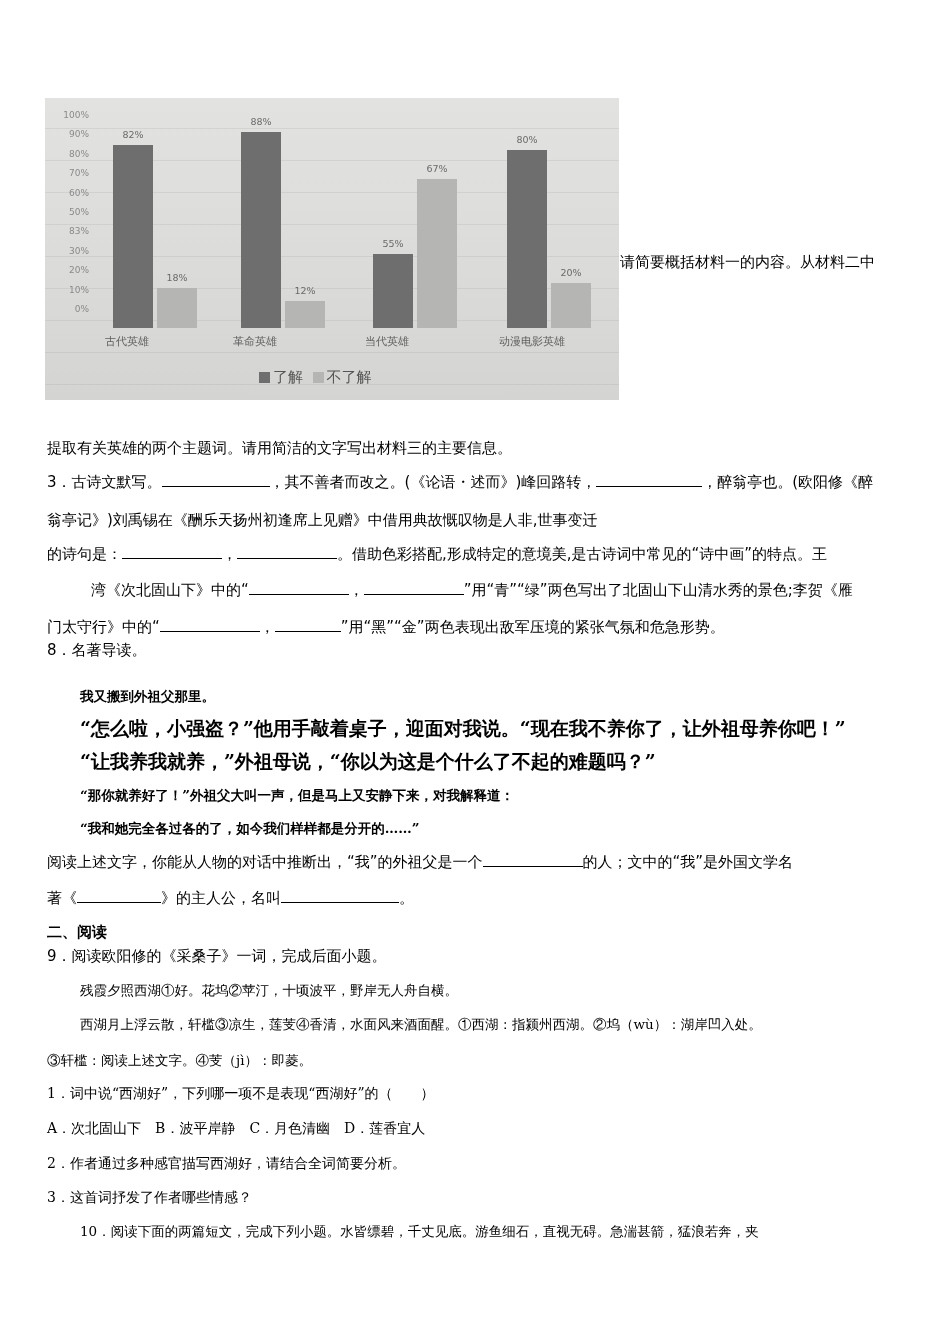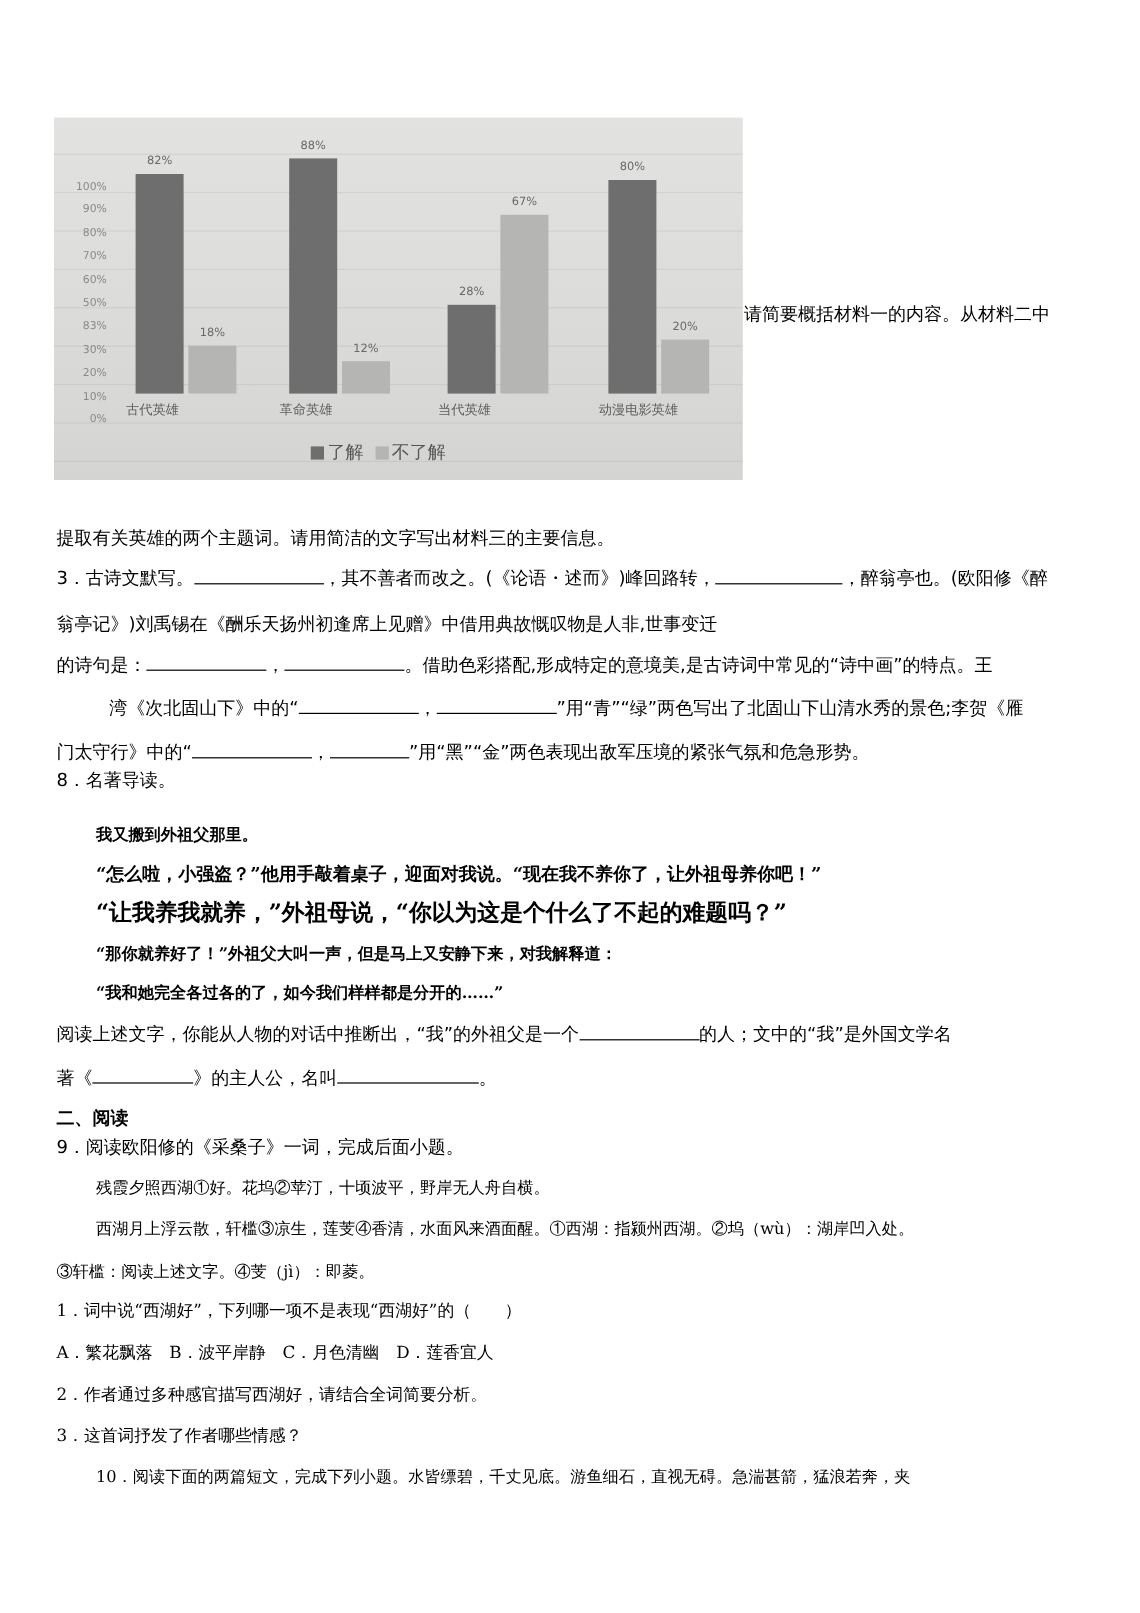--- a/index.html
+++ b/index.html
@@ -8,21 +8,21 @@
   .abs { position:absolute; white-space:nowrap; }
   .line { position:absolute; left:47px; font-size:15px; line-height:20px; white-space:nowrap; }
   .bold { font-weight:bold; }
   .serif { font-family:"DejaVu Serif", serif; }
   .blank { display:inline-block; border-bottom:1px solid #000; height:14px; vertical-align:baseline; }
 
   
   #chart { position:absolute; left:45px; top:98px; width:574px; height:302px;
            background:linear-gradient(180deg,#e2e2e0 0%,#dcdcda 50%,#d4d4d2 100%); overflow:hidden; }
   #chart .rule { position:absolute; left:0; right:0; height:1px; background:rgba(150,150,150,0.18); }
-  .ytick { position:absolute; left:12px; width:32px; text-align:right; font-size:9px; color:#8a8a8a;margin-top:41px; }
+  .ytick { position:absolute; left:12px; width:32px; text-align:right; font-size:9px; color:#8a8a8a; }
   .bar { position:absolute; bottom:0; }
   .bar.dark { background:#6e6e6e; }
   .bar.light { background:#b5b5b3; }
   .vlabel { position:absolute; font-size:9.5px; color:#6a6a6a; text-align:center; width:40px; }
   .clabel { position:absolute; font-size:11px; color:#5e5e5e; text-align:left; width:100px; }
   .legend { position:absolute; font-size:15px; color:#555; }
   .legend .sw { display:inline-block; width:11px; height:11px; margin-right:3px; vertical-align:-1px; }
 </style>
 </head>
 <body>
@@ -56,21 +56,21 @@
       <div class="vlabel" style="left: 68px; top: 31.058px; text-align: center;">82%</div>
       <div class="bar light" style="left: 112px; width: 40px; top: 189.842px; height: 40.158px; bottom: auto;"></div>
       <div class="vlabel" style="left: 112px; top: 173.842px;">18%</div>
       <div class="clabel" style="left: 60px; top: 236px;">古代英雄</div>
       <div class="bar dark" style="left: 196px; width: 40px; top: 33.672px; height: 196.328px; bottom: auto;"></div>
       <div class="vlabel" style="left: 196px; top: 17.672px;">88%</div>
       <div class="bar light" style="left: 240px; width: 40px; top: 203.228px; height: 26.772px; bottom: auto;"></div>
       <div class="vlabel" style="left: 240px; top: 187.228px;">12%</div>
       <div class="clabel" style="left: 188px; top: 236px;">革命英雄</div>
       <div class="bar dark" style="left: 328px; width: 40px; top: 156.377px; height: 73.623px; bottom: auto;"></div>
-      <div class="vlabel" style="left: 328px; top: 140.377px;">28%</div>
+      <div class="vlabel" style="left: 328px; top: 140.377px;">55%</div>
       <div class="bar light" style="left: 372px; width: 40px; top: 80.523px; height: 149.477px; bottom: auto;"></div>
       <div class="vlabel" style="left: 372px; top: 64.523px;">67%</div>
       <div class="clabel" style="left: 320px; top: 236px;">当代英雄</div>
       <div class="bar dark" style="left: 462px; width: 40px; top: 51.52px; height: 178.48px; bottom: auto;"></div>
       <div class="vlabel" style="left: 462px; top: 35.52px;">80%</div>
       <div class="bar light" style="left: 506px; width: 40px; top: 185.38px; height: 44.62px; bottom: auto;"></div>
       <div class="vlabel" style="left: 506px; top: 169.38px;">20%</div>
       <div class="clabel" style="left: 454px; top: 236px;">动漫电影英雄</div>
     </div>
 
@@ -93,34 +93,34 @@
 </div>
 <div class="line" style="top:580px;margin-left:44px;">
   <span>湾《次北固山下》中的“</span><span class="blank" style="width:100px"></span><span>，</span><span class="blank" style="width:100px"></span><span>”用“青”“绿”两色写出了北固山下山清水秀的景色;李贺《雁</span>
 </div>
 <div class="line" style="top:617px;">
   <span>门太守行》中的“</span><span class="blank" style="width:100px"></span><span>，</span><span class="blank" style="width:66px"></span><span>”用“黑”“金”两色表现出敌军压境的紧张气氛和危急形势。</span>
 </div>
 
 <div class="line" style="top:640px;">8．名著导读。</div>
 <div class="line serif bold" style="top:686px; left:80px; font-size:13.5px;">我又搬到外祖父那里。</div>
-<div class="line serif bold" style="top:718px; left:80px; font-size:15px;">“怎么啦，小强盗？”他用手敲着桌子，迎面对我说。“现在我不养你了，让外祖母养你吧！”</div>
+<div class="line serif bold" style="top:718px; left:80px; font-size:19px;">“怎么啦，小强盗？”他用手敲着桌子，迎面对我说。“现在我不养你了，让外祖母养你吧！”</div>
 <div class="line serif bold" style="top:751px; left:80px; font-size:19px;">“让我养我就养，”外祖母说，“你以为这是个什么了不起的难题吗？”</div>
 <div class="line serif bold" style="top:785px; left:80px; font-size:13.5px;">“那你就养好了！”外祖父大叫一声，但是马上又安静下来，对我解释道：</div>
 <div class="line serif bold" style="top:818px; left:80px; font-size:13.5px;">“我和她完全各过各的了，如今我们样样都是分开的……”</div>
 
 <div class="line" style="top:852px;">
   <span>阅读上述文字，你能从人物的对话中推断出，“我”的外祖父是一个</span><span class="blank" style="width:100px"></span><span>的人；文中的“我”是外国文学名</span>
 </div>
 <div class="line" style="top:888px;">
   <span>著《</span><span class="blank" style="width:84px"></span><span>》的主人公，名叫</span><span class="blank" style="width:118px"></span><span>。</span>
 </div>
 
 <div class="line bold" style="top:922px;">二、阅读</div>
 <div class="line" style="top:946px;">9．阅读欧阳修的《采桑子》一词，完成后面小题。</div>
 <div class="line serif" style="top:980px; left:80px; font-size:13.5px;">残霞夕照西湖①好。花坞②苹汀，十顷波平，野岸无人舟自横。</div>
 <div class="line serif" style="top:1014px; left:80px; font-size:13.5px;">西湖月上浮云散，轩槛③凉生，莲芰④香清，水面风来酒面醒。①西湖：指颍州西湖。②坞（wù）：湖岸凹入处。</div>
 <div class="line serif" style="top:1050px; font-size:13.5px;">③轩槛：阅读上述文字。④芰（jì）：即菱。</div>
 <div class="line serif" style="top:1083px; font-size:14px;">1．词中说“西湖好”，下列哪一项不是表现“西湖好”的（　　）</div>
-<div class="line serif" style="top:1118px; font-size:14px;">A．繁花飘落　B．波平岸静　C．月色清幽　D．莲香宜人</div>
+<div class="line serif" style="top:1118px; font-size:14px;">A．次北固山下　B．波平岸静　C．月色清幽　D．莲香宜人</div>
 <div class="line serif" style="top:1153px; font-size:14px;">2．作者通过多种感官描写西湖好，请结合全词简要分析。</div>
 <div class="line serif" style="top:1187px; font-size:14px;">3．这首词抒发了作者哪些情感？</div>
 <div class="line serif" style="top:1221px; left:80px; font-size:13.5px;">10．阅读下面的两篇短文，完成下列小题。水皆缥碧，千丈见底。游鱼细石，直视无碍。急湍甚箭，猛浪若奔，夹</div>
 
 </body></html>

